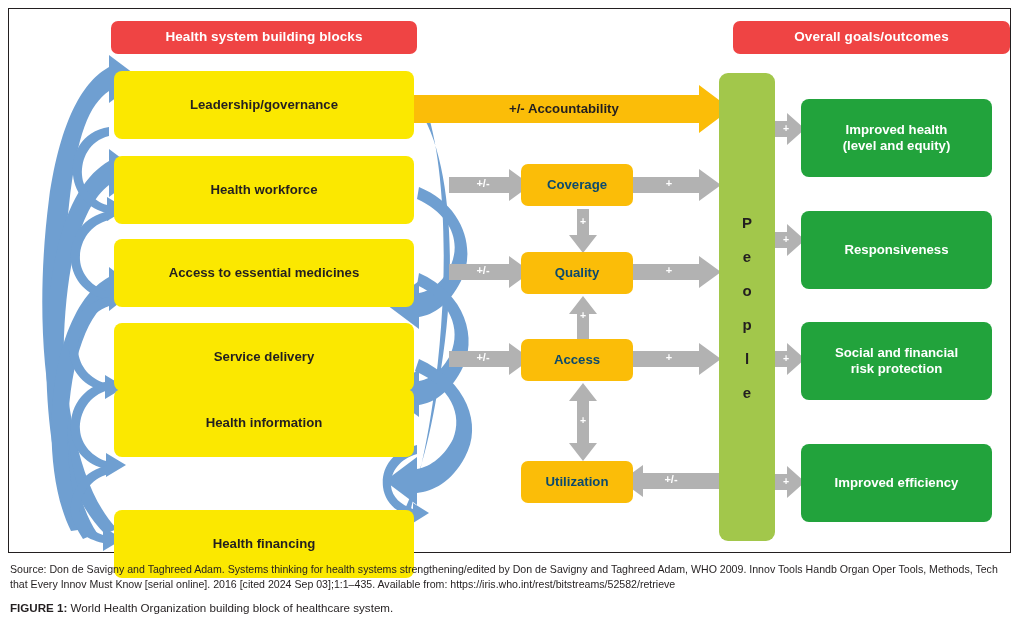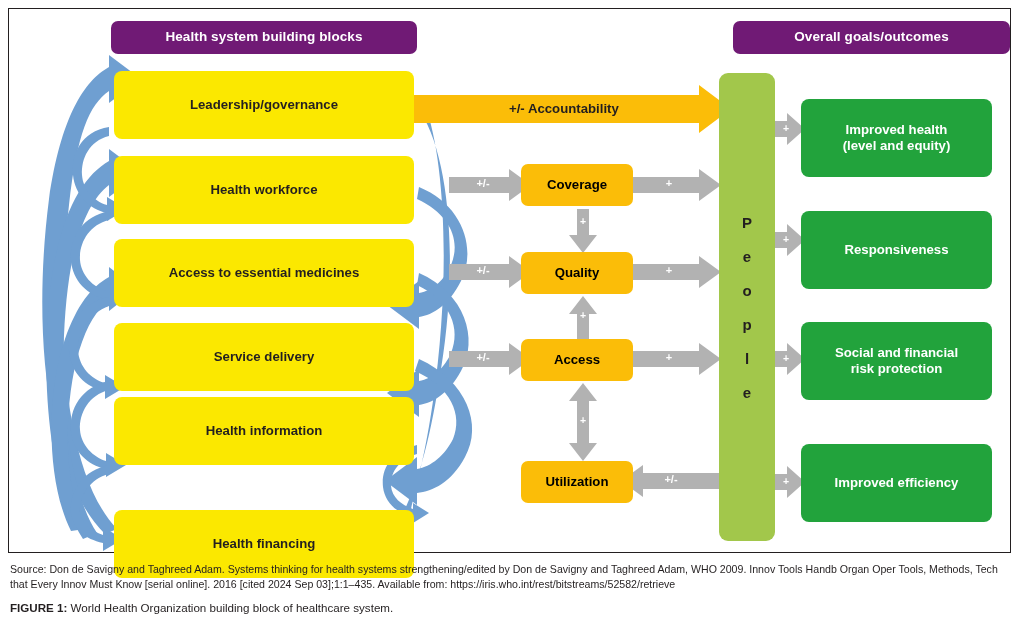--- a/index.html
+++ b/index.html
@@ -38,35 +38,35 @@
     position: absolute;
     box-sizing: border-box;
     display: flex;
     align-items: center;
     justify-content: center;
     text-align: center;
     font-weight: bold;
     line-height: 1.22;
   }
   .header-banner {
-    background: #701a75;
+    background: #ef4444;
     color: #ffffff;
     border-radius: 7px;
     font-size: 13.5px;
     letter-spacing: .1px;
   }
   .block-box {
     background: #fbe800;
     color: #231f20;
     border-radius: 8px;
     font-size: 13.2px;
   }
   .mid-box {
     background: #fbbd08;
-    color: #000000;
+    color: #0c4a6e;
     border-radius: 7px;
     font-size: 13.2px;
   }
   .goal-box {
     background: #22a33c;
     color: #ffffff;
     border-radius: 8px;
     font-size: 13.2px;
     flex-direction: column;
   }
@@ -251,21 +251,21 @@
 
     <div class="accountability-label" style="left:500px; top:92px;">+/- Accountability</div>
 
     <div class="node header-banner" style="left:102px; top:12px; width:306px; height:33px;">Health system building blocks</div>
     <div class="node header-banner" style="left:724px; top:12px; width:277px; height:33px;">Overall goals/outcomes</div>
 
     <div class="node block-box" style="left:105px; top:62px; width:300px; height:68px;">Leadership/governance</div>
     <div class="node block-box" style="left:105px; top:147px; width:300px; height:68px;">Health workforce</div>
     <div class="node block-box" style="left:105px; top:230px; width:300px; height:68px;">Access to essential medicines</div>
     <div class="node block-box" style="left:105px; top:314px; width:300px; height:68px;">Service delivery</div>
-    <div class="node block-box" style="left:105px; top:388px; width:300px; height:68px;">Health information</div>
+    <div class="node block-box" style="left:105px; top:380px; width:300px; height:68px;">Health information</div>
     <div class="node block-box" style="left:105px; top:501px; width:300px; height:68px;">Health financing</div>
 
     <div class="node mid-box" style="left:512px; top:155px; width:112px; height:42px;">Coverage</div>
     <div class="node mid-box" style="left:512px; top:243px; width:112px; height:42px;">Quality</div>
     <div class="node mid-box" style="left:512px; top:330px; width:112px; height:42px;">Access</div>
     <div class="node mid-box" style="left:512px; top:452px; width:112px; height:42px;">Utilization</div>
 
     <div class="node people-col" style="left:710px; top:64px; width:56px; height:468px;">
       <span>P</span>
       <span>e</span>

